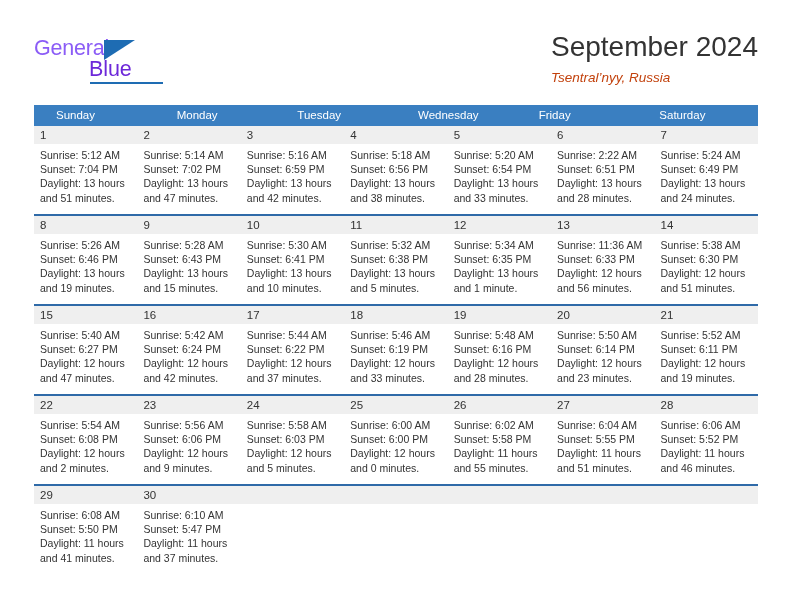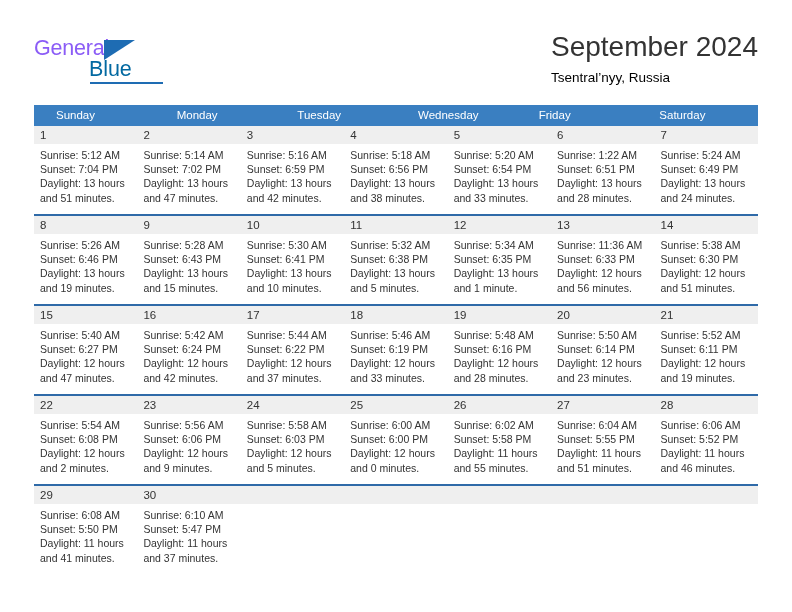--- a/index.html
+++ b/index.html
@@ -52,21 +52,21 @@
     width: 0;
     height: 0;
     border-left: 31px solid #1e6cb3;
     border-bottom: 20px solid transparent;
   }
   .logo-blue {
     position: absolute;
     left: 55px;
     top: 21px;
     font-size: 21.5px;
-    color: #0369a1;
+    color: #6d28d9;
     letter-spacing: -0.1px;
   }
   .logo-underline {
     position: absolute;
     left: 56px;
     top: 46px;
     width: 73px;
     height: 2px;
     background: #1e6cb3;
   }
@@ -79,24 +79,25 @@
   }
   .cal-title {
     font-size: 28px;
     color: #333333;
     line-height: 34px;
     font-weight: normal;
     white-space: nowrap;
   }
   .cal-subtitle {
     font-size: 13.5px;
-    color: #000000;
+    color: #c2410c;
     line-height: 20px;
     margin-top: 4px;
     white-space: nowrap;
+    font-style: italic;
   }
 
   
   .calendar {
     position: absolute;
     left: 34px;
     top: 105px;
     width: 724px;
   }
   .weekdays {
@@ -224,21 +225,21 @@
             <div class="day-lines">
               <div>Sunrise: 5:20 AM</div>
               <div>Sunset: 6:54 PM</div>
               <div>Daylight: 13 hours</div>
               <div>and 33 minutes.</div>
             </div>
           </div>
           <div class="day">
             <div class="daynum-band">6</div>
             <div class="day-lines">
-              <div>Sunrise: 1:22 AM</div>
+              <div>Sunrise: 2:22 AM</div>
               <div>Sunset: 6:51 PM</div>
               <div>Daylight: 13 hours</div>
               <div>and 28 minutes.</div>
             </div>
           </div>
           <div class="day">
             <div class="daynum-band">7</div>
             <div class="day-lines">
               <div>Sunrise: 5:24 AM</div>
               <div>Sunset: 6:49 PM</div>

